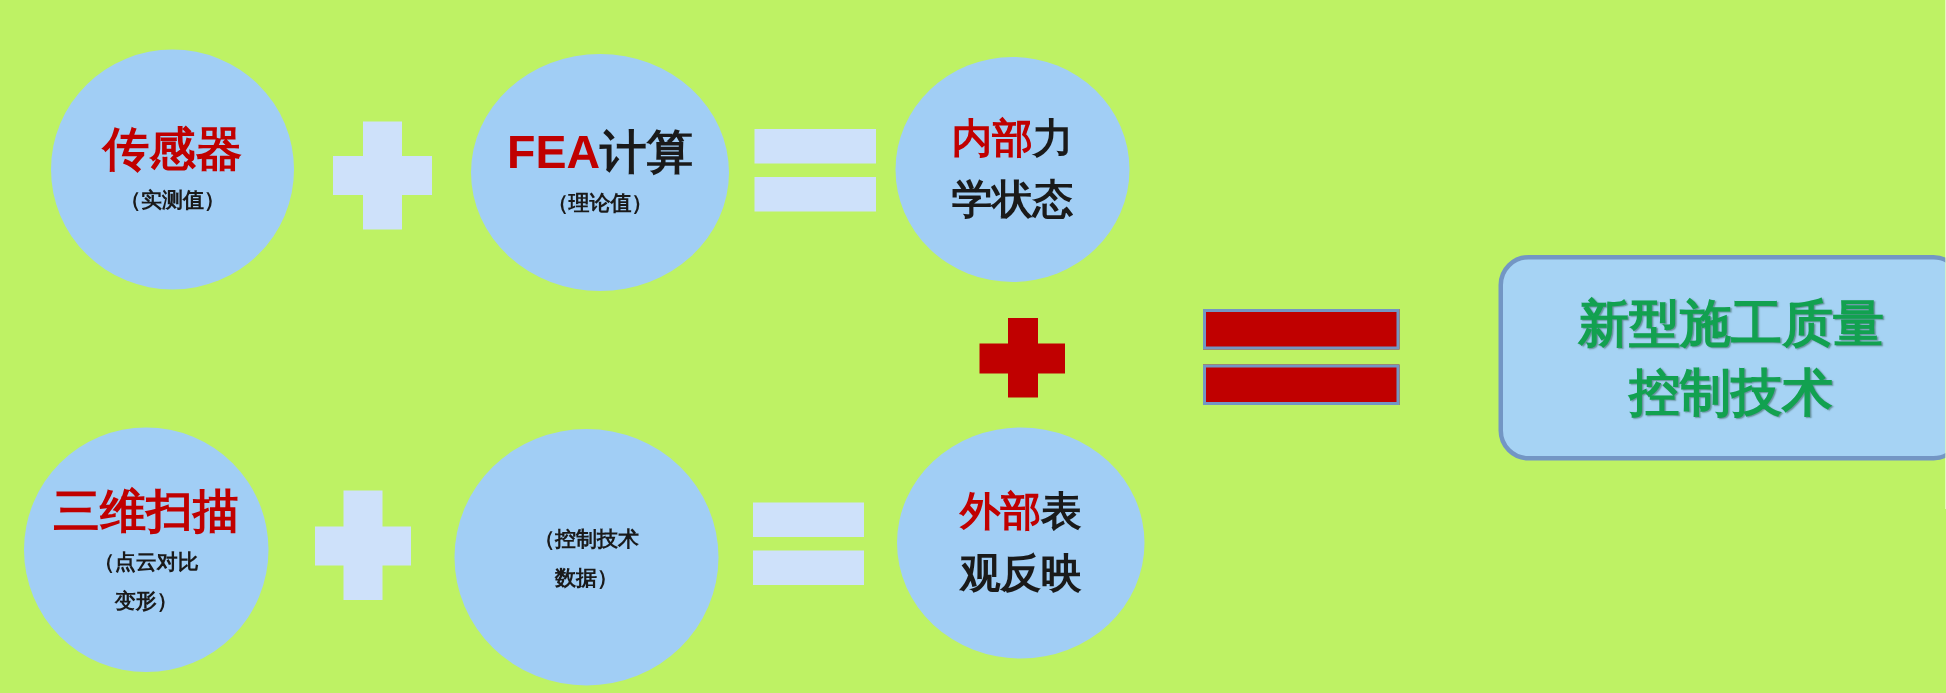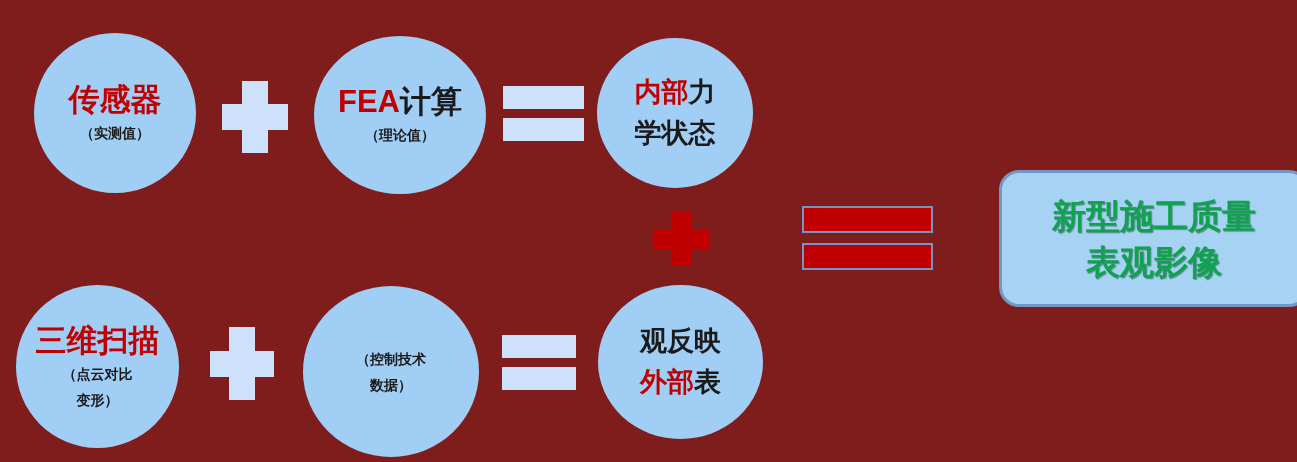--- a/index.html
+++ b/index.html
@@ -4,21 +4,21 @@
 <style>
   * { margin: 0; padding: 0; box-sizing: border-box; }
   html, body { background: #ffffff; }
   body {
     font-family: "Liberation Sans", "DejaVu Sans", sans-serif;
   }
   .canvas {
     position: relative;
     width: 1297px;
     height: 462px;
-    background: #7f1d1d;
+    background: #bef264;
     overflow: hidden;
   }
   
   .circle {
     position: absolute;
     background: #A1CEF5;
     border-radius: 50%;
     display: flex;
     flex-direction: column;
     align-items: center;
@@ -133,21 +133,21 @@
 
   <div class="plus red-op" style="left:653px; top:212px; width:57px; height:53px;"></div>
 
   <div class="equals red-op" style="left:802px; top:206px; width:131px; height:64px;">
     <div class="bar b1"></div>
     <div class="bar b2"></div>
   </div>
 
   <div class="final-box" style="left:968px; top:170px; width:310px; height:137px;">
     <div class="line">新型施工质量</div>
-    <div class="line">表观影像</div>
+    <div class="line">控制技术</div>
   </div>
 
   <div class="circle" style="left:16px; top:285px; width:163px; height:163px;">
     <div class="title">
       <span class="red">三维扫描</span>
     </div>
     <div class="subtitle">（点云对比</div>
     <div class="subtitle">变形）</div>
   </div>
 
@@ -157,19 +157,19 @@
     <div class="subtitle">（控制技术</div>
     <div class="subtitle">数据）</div>
   </div>
 
   <div class="equals" style="left:502px; top:335px; width:74px; height:56px;">
     <div class="bar b1"></div>
     <div class="bar b2"></div>
   </div>
 
   <div class="circle" style="left:598px; top:285px; width:165px; height:154px;">
-    <div class="result-line">观反映</div>
     <div class="result-line">
       <span class="red">外部</span><span>表</span>
     </div>
+    <div class="result-line">观反映</div>
   </div>
 
 </div>
 
 </body></html>

